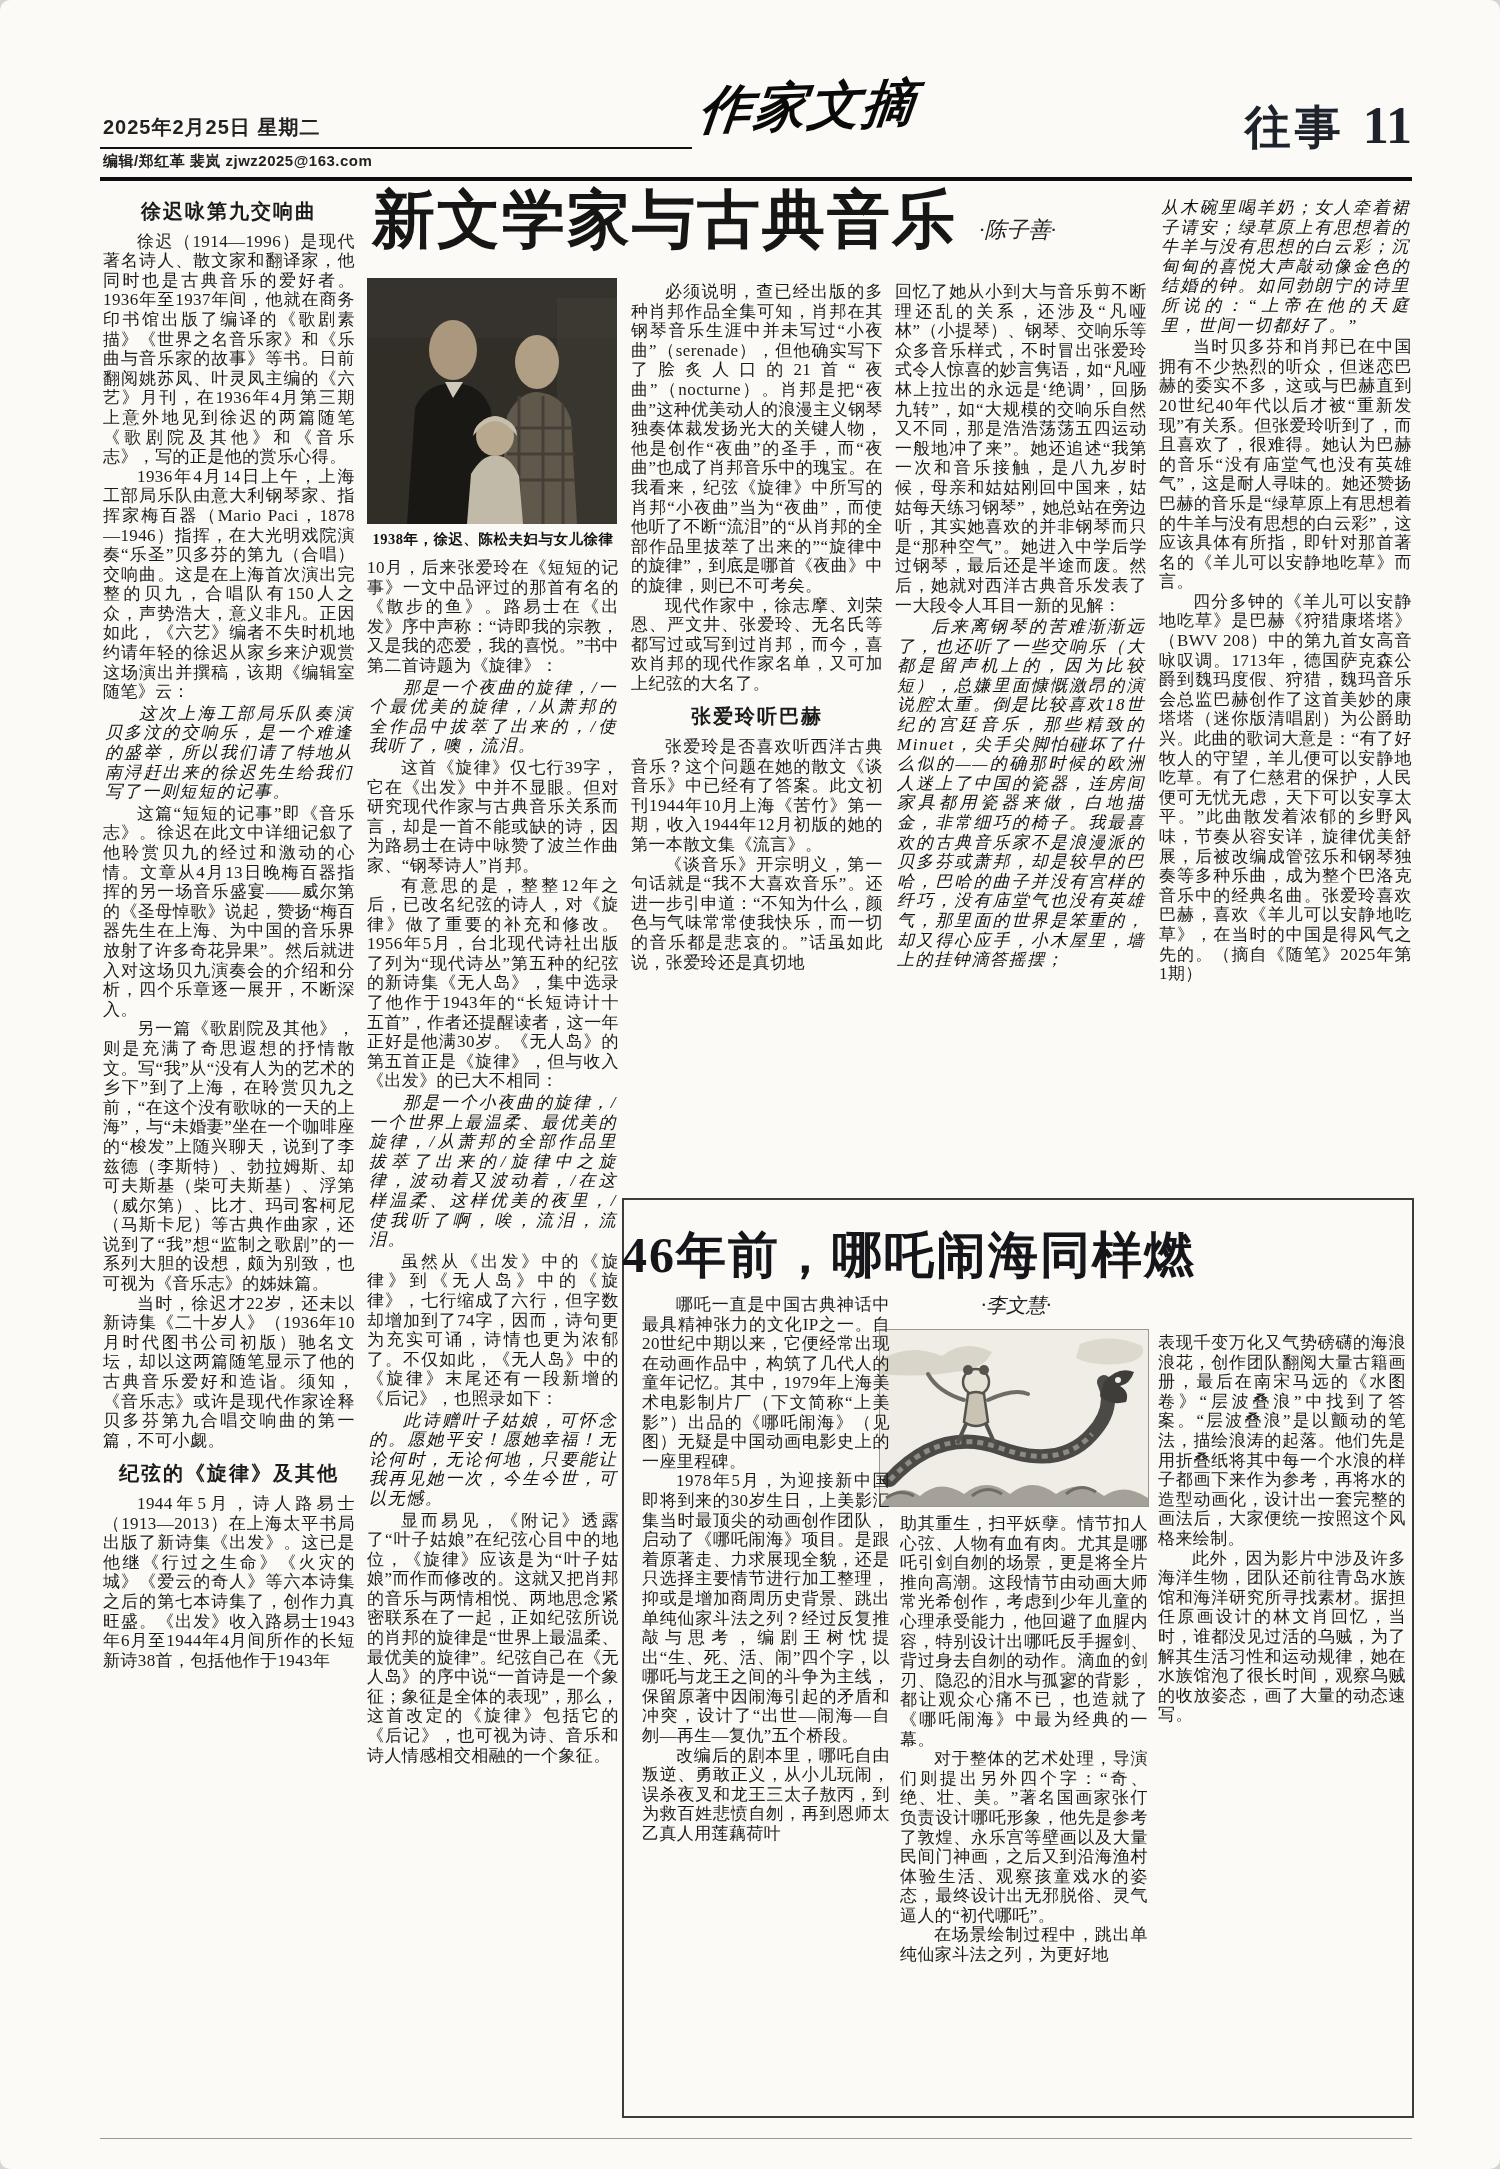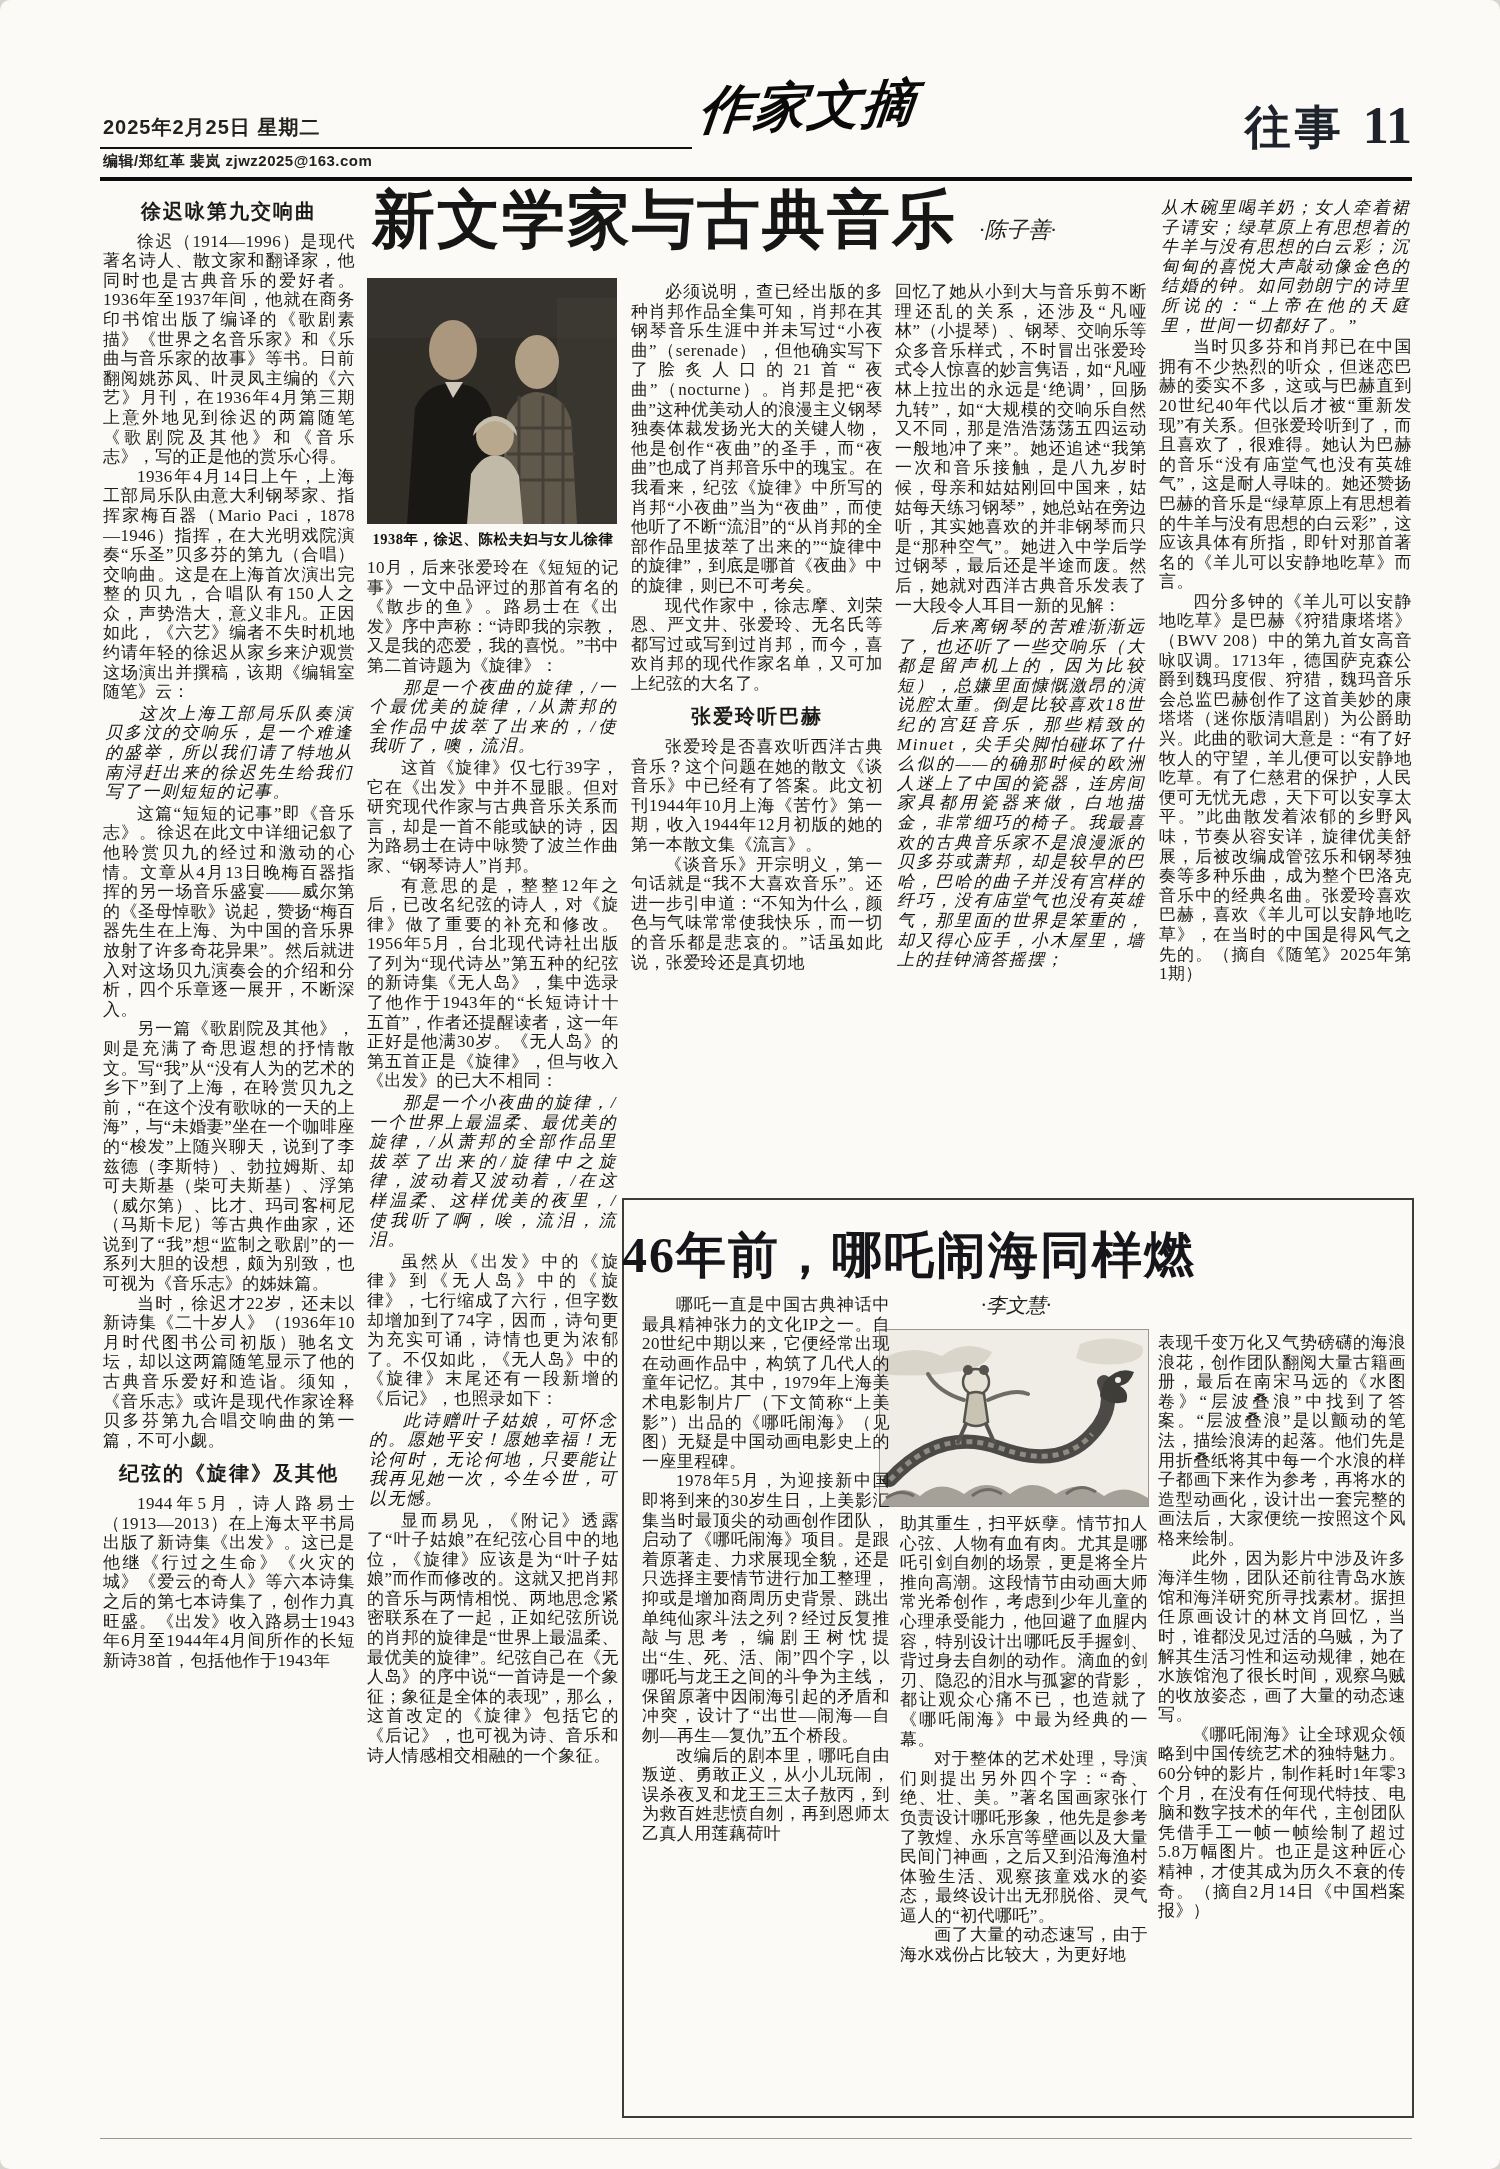--- a/index.html
+++ b/index.html
@@ -164,22 +164,21 @@
   </div>
 
   <div class="col c-a2c1">
       <div class="para">哪吒一直是中国古典神话中最具精神张力的文化IP之一。自20世纪中期以来，它便经常出现在动画作品中，构筑了几代人的童年记忆。其中，1979年上海美术电影制片厂（下文简称“上美影”）出品的《哪吒闹海》（见图）无疑是中国动画电影史上的一座里程碑。</div>
       <div class="para">1978年5月，为迎接新中国即将到来的30岁生日，上美影汇集当时最顶尖的动画创作团队，启动了《哪吒闹海》项目。是跟着原著走、力求展现全貌，还是只选择主要情节进行加工整理，抑或是增加商周历史背景、跳出单纯仙家斗法之列？经过反复推敲与思考，编剧王树忱提出“生、死、活、闹”四个字，以哪吒与龙王之间的斗争为主线，保留原著中因闹海引起的矛盾和冲突，设计了“出世—闹海—自刎—再生—复仇”五个桥段。</div>
       <div class="para">改编后的剧本里，哪吒自由叛逆、勇敢正义，从小儿玩闹，误杀夜叉和龙王三太子敖丙，到为救百姓悲愤自刎，再到恩师太乙真人用莲藕荷叶</div>
     </div>
   <div class="col c-a2c2">
       <div class="para cont">助其重生，扫平妖孽。情节扣人心弦、人物有血有肉。尤其是哪吒引剑自刎的场景，更是将全片推向高潮。这段情节由动画大师常光希创作，考虑到少年儿童的心理承受能力，他回避了血腥内容，特别设计出哪吒反手握剑、背过身去自刎的动作。滴血的剑刃、隐忍的泪水与孤寥的背影，都让观众心痛不已，也造就了《哪吒闹海》中最为经典的一幕。</div>
       <div class="para">对于整体的艺术处理，导演们则提出另外四个字：“奇、绝、壮、美。”著名国画家张仃负责设计哪吒形象，他先是参考了敦煌、永乐宫等壁画以及大量民间门神画，之后又到沿海渔村体验生活、观察孩童戏水的姿态，最终设计出无邪脱俗、灵气逼人的“初代哪吒”。</div>
-      <div class="para">画了大量的动态速写，由于海水戏份占比较大，为更好地</div>
+      <div class="para">在场景绘制过程中，跳出单纯仙家斗法之列，为更好地</div>
     </div>
   <div class="col c-a2c3">
       <div class="para cont">表现千变万化又气势磅礴的海浪浪花，创作团队翻阅大量古籍画册，最后在南宋马远的《水图卷》“层波叠浪”中找到了答案。“层波叠浪”是以颤动的笔法，描绘浪涛的起落。他们先是用折叠纸将其中每一个水浪的样子都画下来作为参考，再将水的造型动画化，设计出一套完整的画法后，大家便统一按照这个风格来绘制。</div>
       <div class="para">此外，因为影片中涉及许多海洋生物，团队还前往青岛水族馆和海洋研究所寻找素材。据担任原画设计的林文肖回忆，当时，谁都没见过活的乌贼，为了解其生活习性和运动规律，她在水族馆泡了很长时间，观察乌贼的收放姿态，画了大量的动态速写。</div>
-      <div class="para">《哪吒闹海》让全球观众领略到中国传统艺术的独特魅力。60分钟的影片，制作耗时1年零3个月，在没有任何现代特技、电脑和数字技术的年代，主创团队凭借手工一帧一帧绘制了超过5.8万幅图片。也正是这种匠心精神，才使其成为历久不衰的传奇。（摘自2月14日《中国档案报》）</div>
     </div>
 
   <div class="bottom-rule"></div>
 </div>
 
 </body></html>

